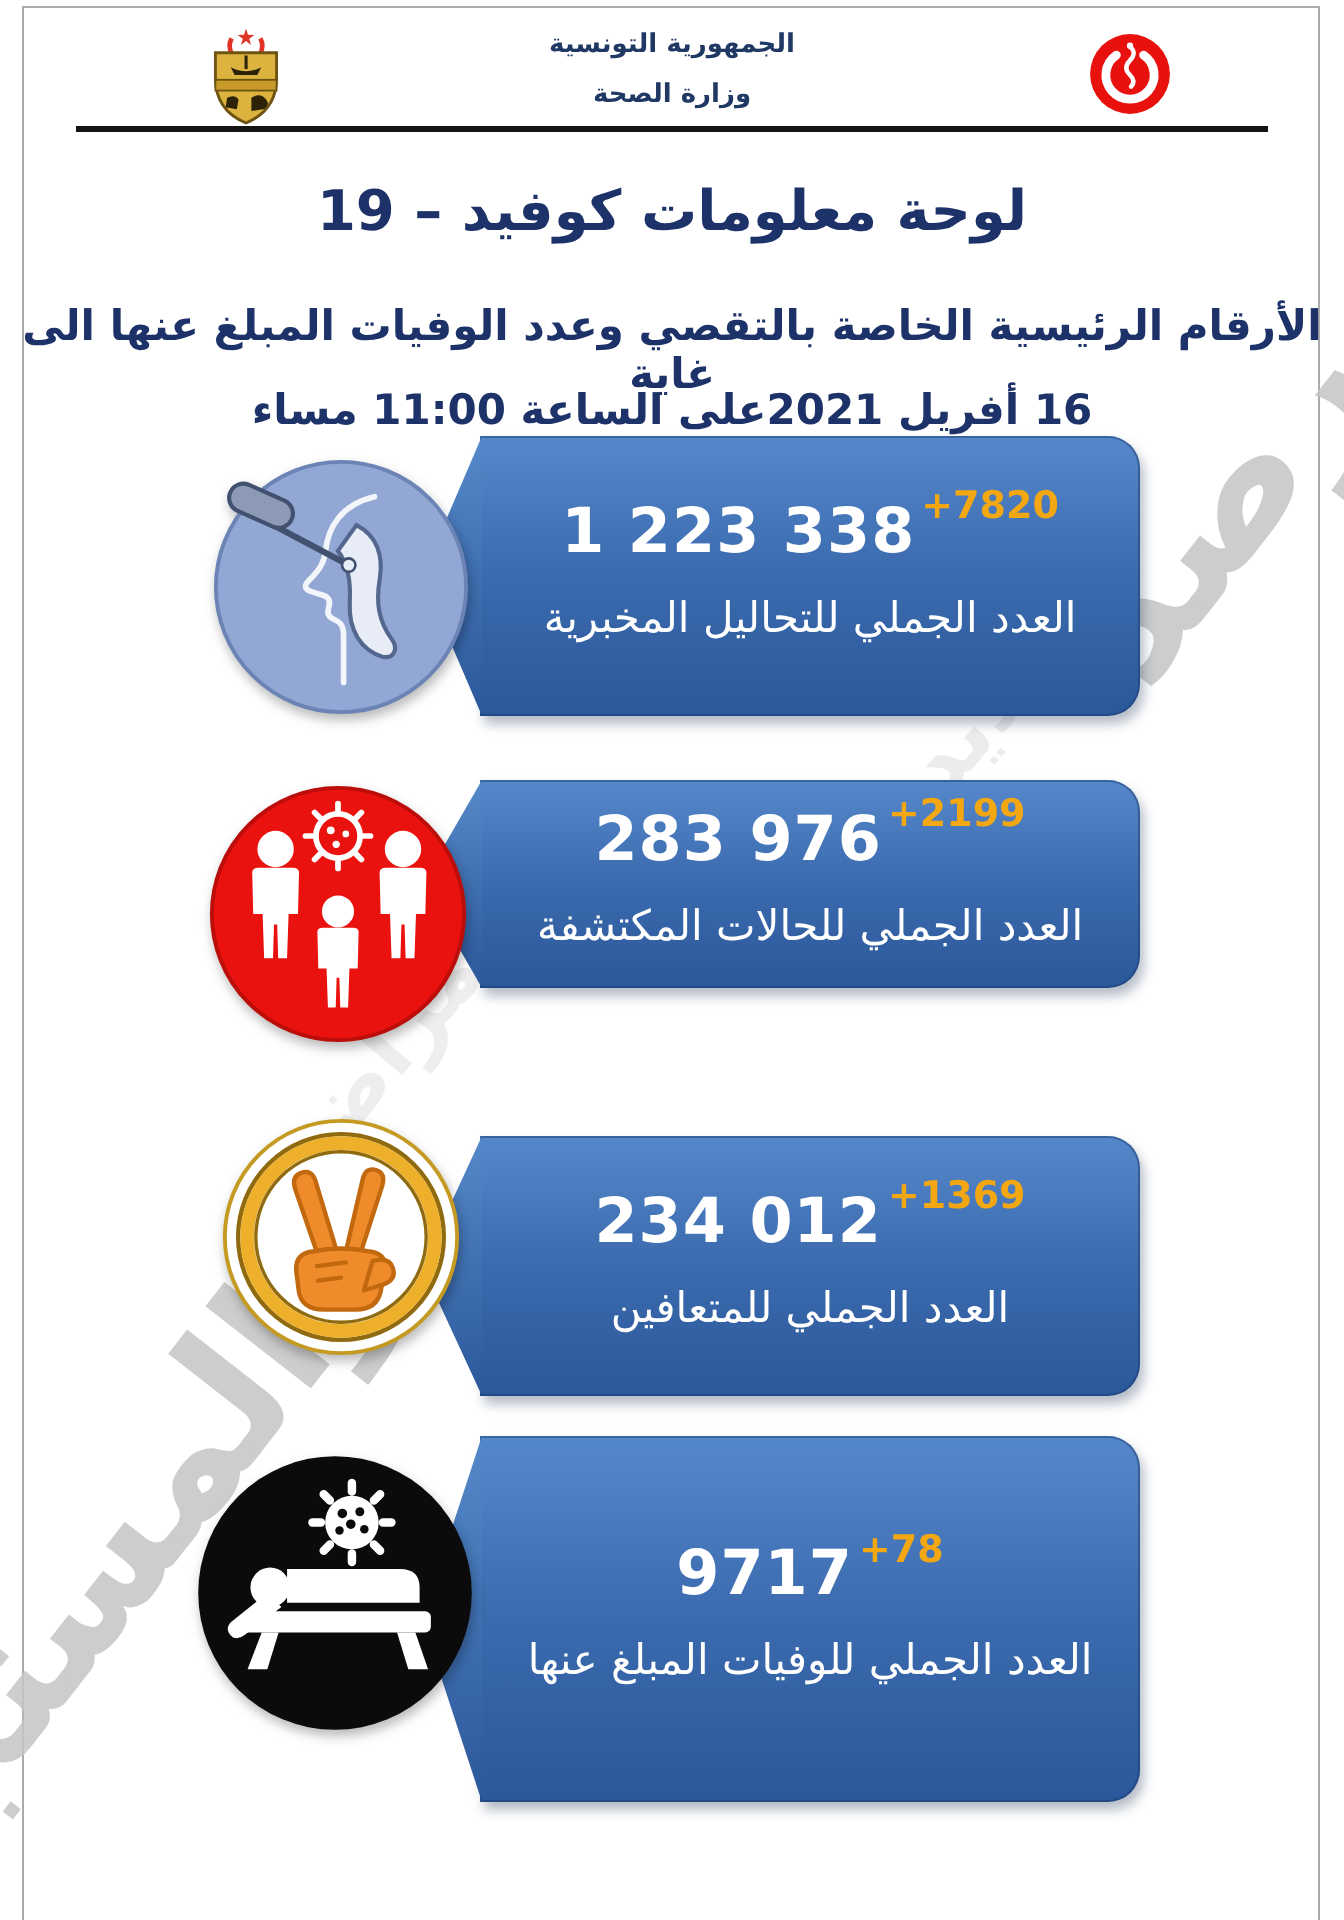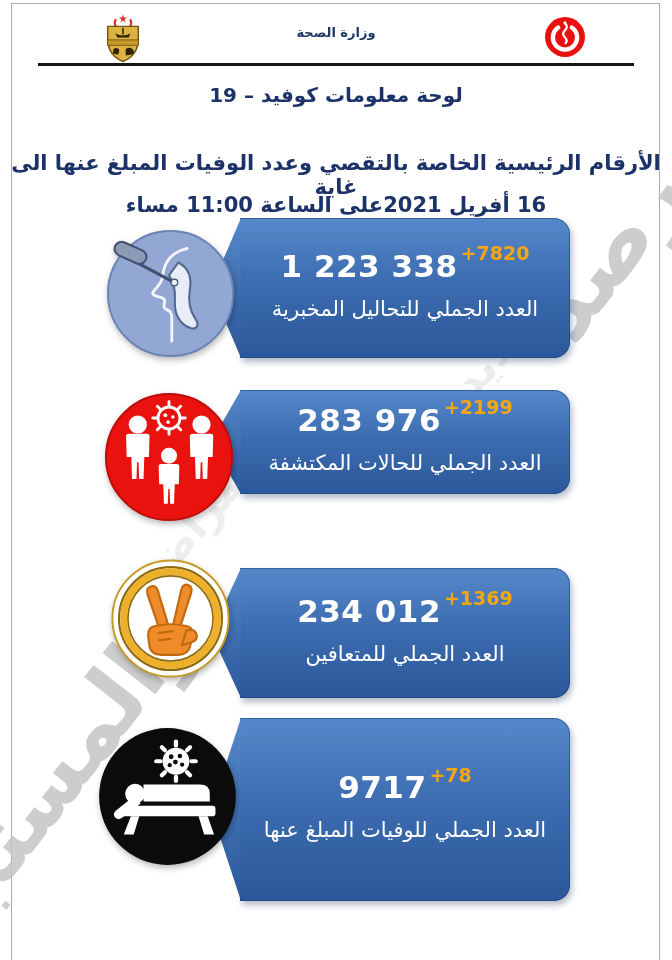--- a/index.html
+++ b/index.html
@@ -20,21 +20,21 @@
   .wm3 { left:130px; top:560px; font-size:44px; transform:rotate(-50deg); opacity:.28; }
   .wm4 { left:-150px; top:952px; font-size:88px; transform:rotate(-52deg); opacity:.85; }
   
   .emblem { position:absolute; left:96px; top:12px; width:54px; height:53px; z-index:2; }
   .gov { position:absolute; left:0; top:15px; width:100%; text-align:center;
          color:#1f3864; font-weight:bold; font-size:13px; z-index:2; }
   .gov .line2 { margin-top:10px;text-align:center; }
   .moh-logo { position:absolute; left:544px; top:16px; width:42px; height:42px; z-index:2; }
   .rule { position:absolute; top:63px; left:38px; right:38px; height:2.5px; background:#141414; z-index:2; }
   .title { position:absolute; top:70px; left:0; width:100%; text-align:center;
-           font-size:20px; font-weight:bold; color:#1d3268; z-index:2; }
+           font-size:28px; font-weight:bold; color:#1d3268; z-index:2; }
   .sub { position:absolute; left:0; width:100%; text-align:center;
          font-size:21px; font-weight:bold; color:#1d3268; z-index:2;margin-top:29px; }
   .sub1 { top:122px; }
   .sub2 { top:164px; }
   
   .banner {
     position:absolute; left:240px; width:330px; z-index:2;
     background:linear-gradient(180deg,#5588ca 0%, #3a69ad 52%, #2b589a 100%);
     border-radius:0 16px 16px 0;
     box-shadow:2px 4px 6px rgba(40,60,95,.35), inset 0 0 0 1px rgba(25,55,105,.45);
@@ -86,20 +86,21 @@
       <g fill="#2c2208">
         <path d="M21.5 24 q8.5 4.5 17 0 l-2.2 4.4 h-12.6 z"></path>
         <rect x="29.2" y="17.5" width="1.7" height="7.5"></rect>
         <path d="M33 41 q5 -3.2 8.2 1 q2.2 3 -1 5.2 l-7.2 1.2 z"></path>
         <path d="M19.5 41 q4.2 -2.2 6.4 1 l-1 5.4 l-6.2 -1.2 z"></path>
       </g>
     </svg>
   </div>
 
   <div class="gov">
+    <div class="line1">الجمهورية التونسية</div>
     <div class="line2">وزارة الصحة</div>
   </div>
 
   <div class="moh-logo">
     <svg viewBox="0 0 40 40">
       <circle cx="20" cy="20" r="19" fill="#e8110d"></circle>
       <path d="M13.5 11 A11.5 11.5 0 1 0 26.5 11" fill="none" stroke="#ffffff" stroke-width="4.2" stroke-linecap="round"></path>
       <path d="M20 7 Q23.5 10 20 13.5 Q16.5 17 20 20.5 Q23 23.5 20.5 26" stroke="#ffffff" stroke-width="2.1" fill="none" stroke-linecap="round"></path>
       <circle cx="20" cy="6.5" r="1.5" fill="#ffffff"></circle>
     </svg>

